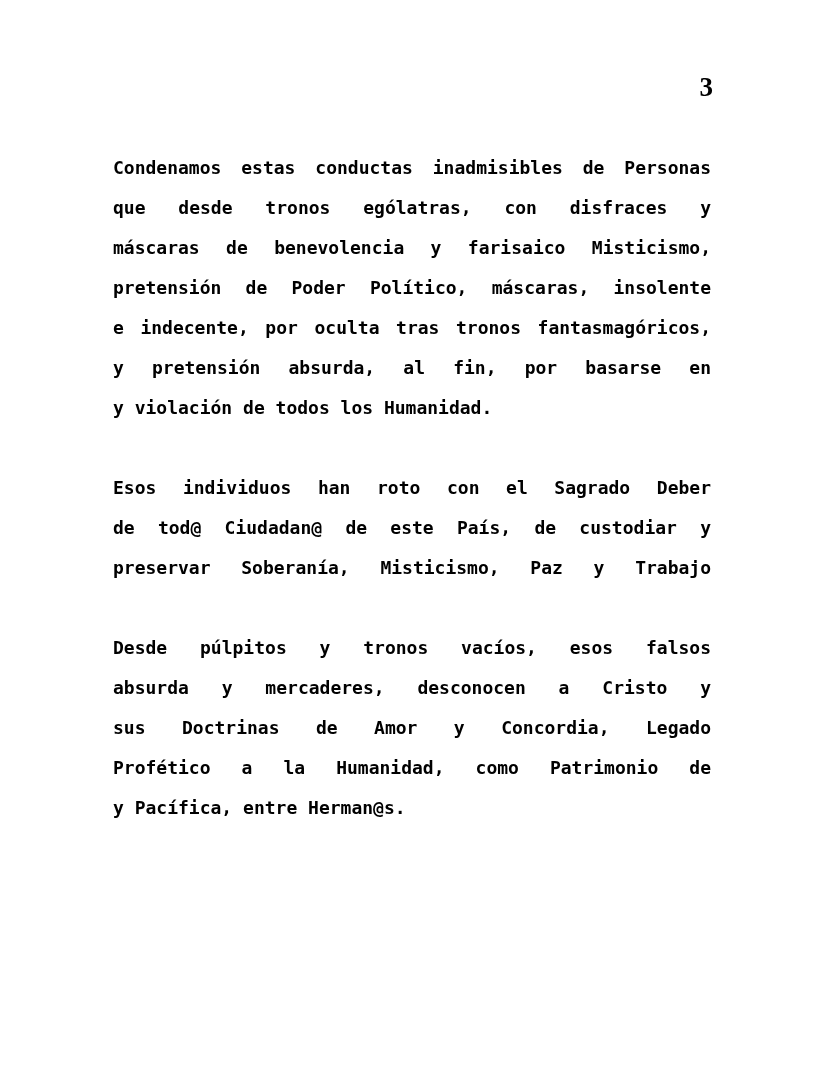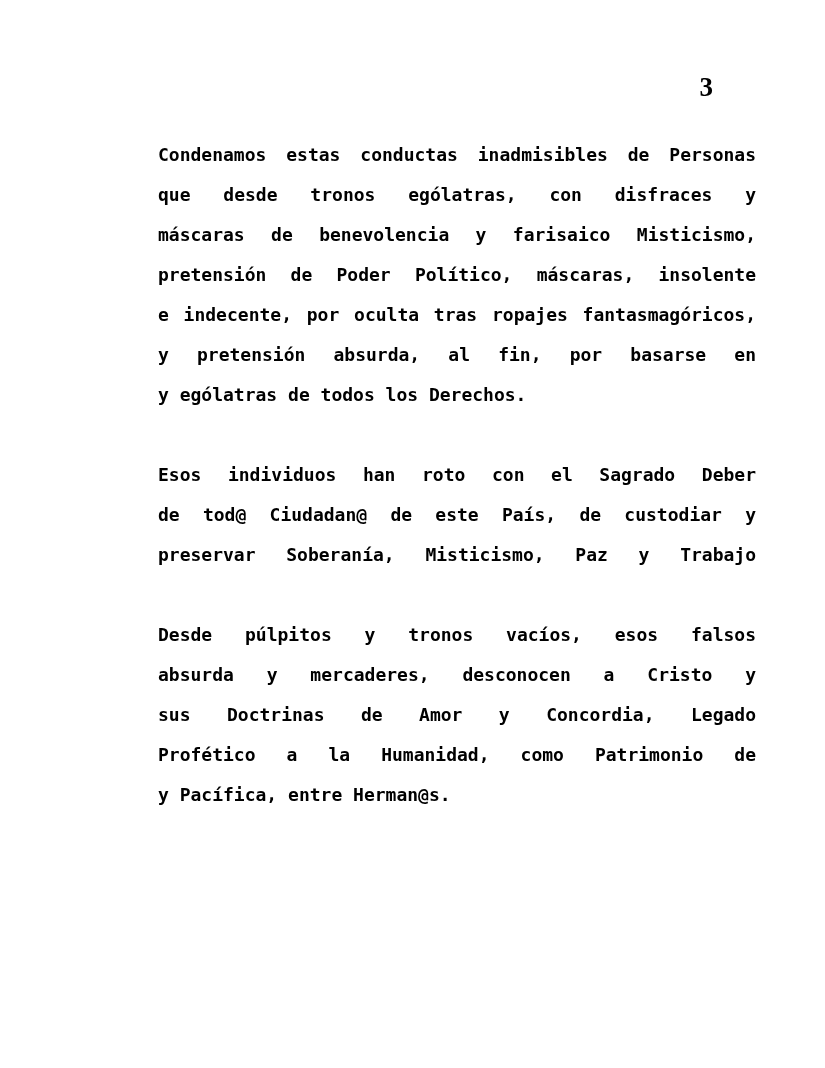--- a/index.html
+++ b/index.html
@@ -23,23 +23,22 @@
     right: 112px;
     font-family: "Liberation Serif", serif;
     font-weight: 700;
     font-size: 27px;
     line-height: 1;
     color: #000000;
   }
   .doc-body {
     position: absolute;
     left: 113px;
-    top: 135px;
+    top: 148px;
     width: 598px;
-    margin-left: 45px;
   }
   .para {
     margin: 0 0 40px 0;
     padding: 0;
   }
   .line {
     font-size: 18px;
     line-height: 40px;
     white-space: normal;
     text-align: justify;
@@ -58,23 +57,23 @@
 
   <div class="page-number">3</div>
 
   <div class="doc-body">
 
     <div class="para">
       <div class="line">Condenamos estas conductas inadmisibles de Personas</div>
       <div class="line">que desde tronos ególatras, con disfraces y</div>
       <div class="line">máscaras de benevolencia y farisaico Misticismo,</div>
       <div class="line">pretensión de Poder Político, máscaras, insolente</div>
-      <div class="line">e indecente, por oculta tras ropajes fantasmagóricos,</div>
+      <div class="line">e indecente, por oculta tras tronos fantasmagóricos,</div>
       <div class="line">y pretensión absurda, al fin, por basarse en</div>
-      <div class="line last">y ególatras de todos los Derechos.</div>
+      <div class="line last">y violación de todos los Humanidad.</div>
     </div>
 
     <div class="para">
       <div class="line">Esos individuos han roto con el Sagrado Deber</div>
       <div class="line">de tod@ Ciudadan@ de este País, de custodiar y</div>
       <div class="line">preservar Soberanía, Misticismo, Paz y Trabajo</div>
     </div>
 
     <div class="para">
       <div class="line">Desde púlpitos y tronos vacíos, esos falsos</div>

